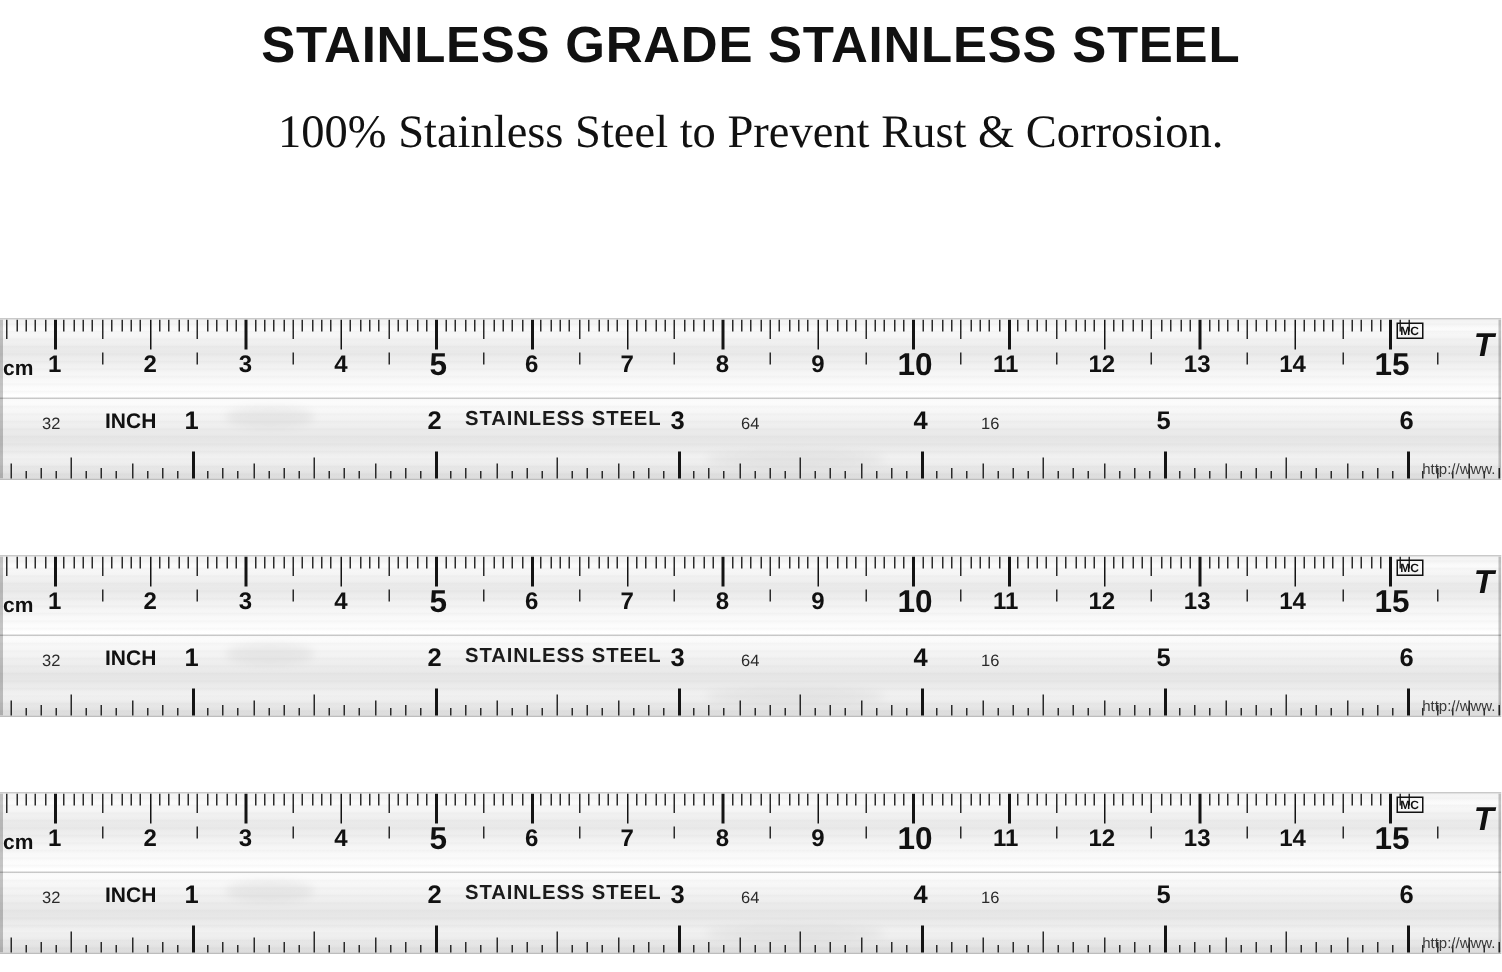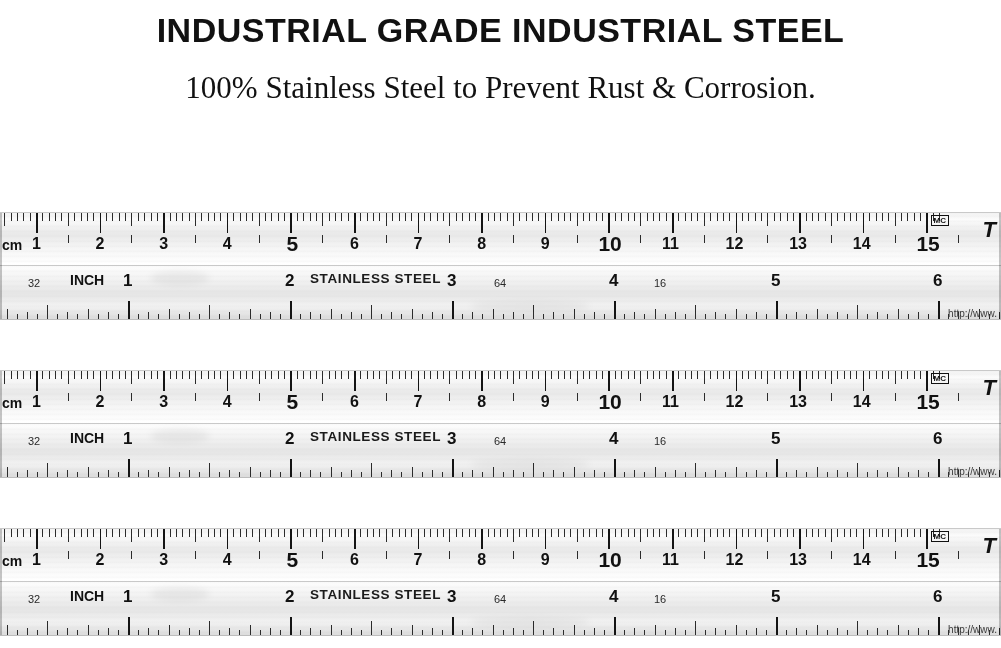--- a/index.html
+++ b/index.html
@@ -182,21 +182,21 @@
   .smudge {
     position: absolute;
     border-radius: 50%;
     background: rgba(0,0,0,0.05);
     filter: blur(3px);
   }
 </style>
 </head>
 <body>
 
-<h1 class="headline">INDUSTRIAL GRADE INDUSTRIAL STEEL</h1>
+<h1 class="headline">STAINLESS GRADE STAINLESS STEEL</h1>
 <p class="subhead">100% Stainless Steel to Prevent Rust &amp; Corrosion.</p>
 
 <div class="rulers" id="rulers">
     <div class="ruler">
       <div class="band-top">
         <div class="tick" style="left: 4.2px; top: 0px; height: 13px;"></div>
         <div class="tick" style="left: 10.6px; top: 0px; height: 8px;"></div>
         <div class="tick" style="left: 16.9px; top: 0px; height: 8px;"></div>
         <div class="tick" style="left: 23.3px; top: 0px; height: 8px;"></div>
         <div class="tick" style="left: 29.6px; top: 0px; height: 8px;"></div>

